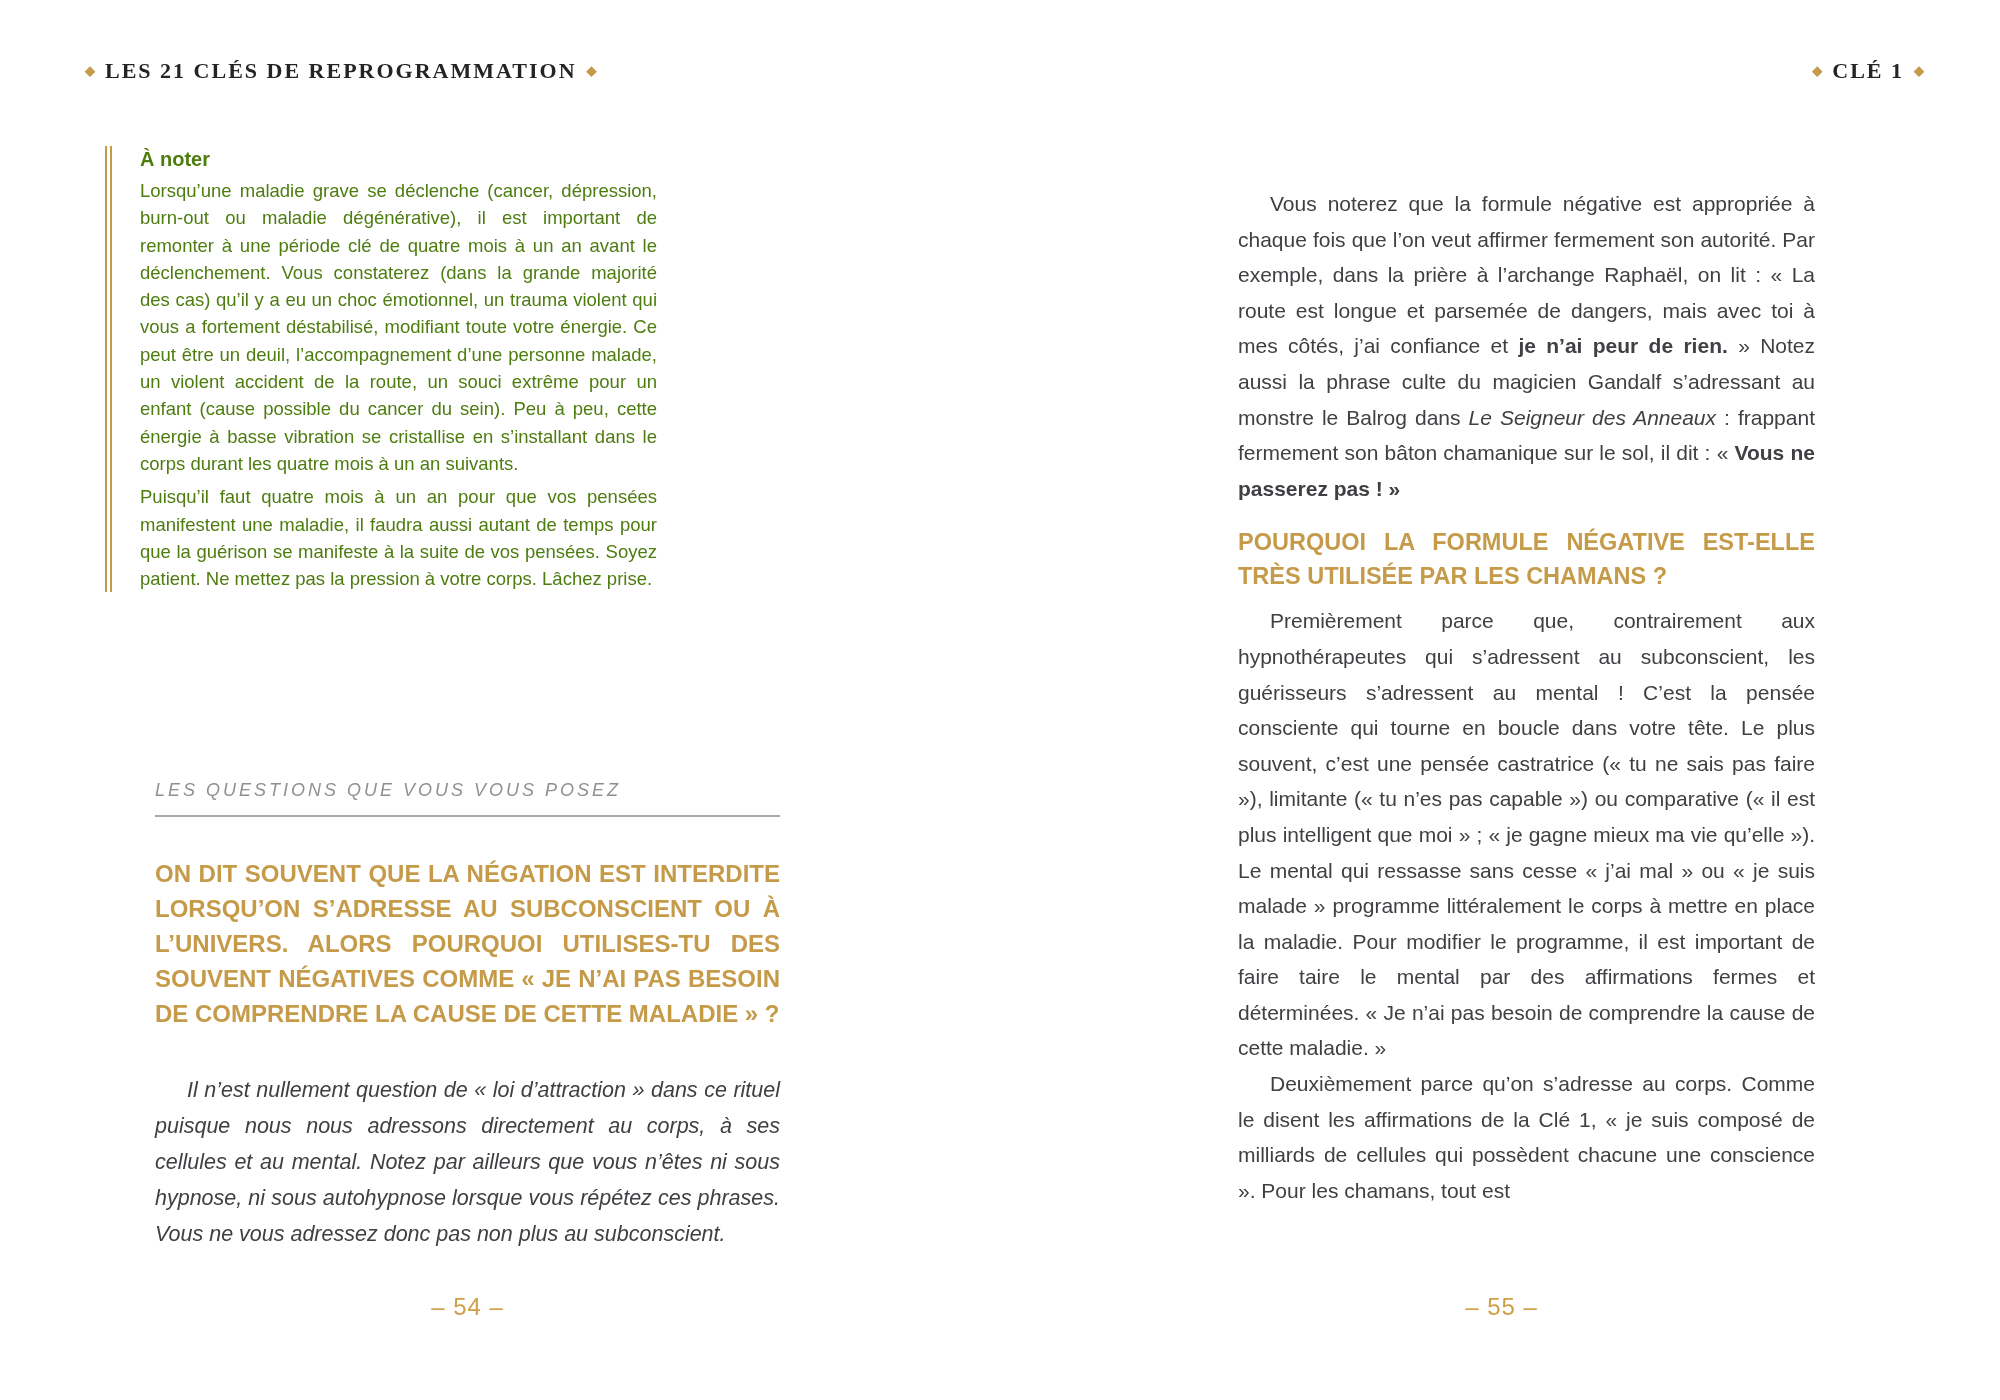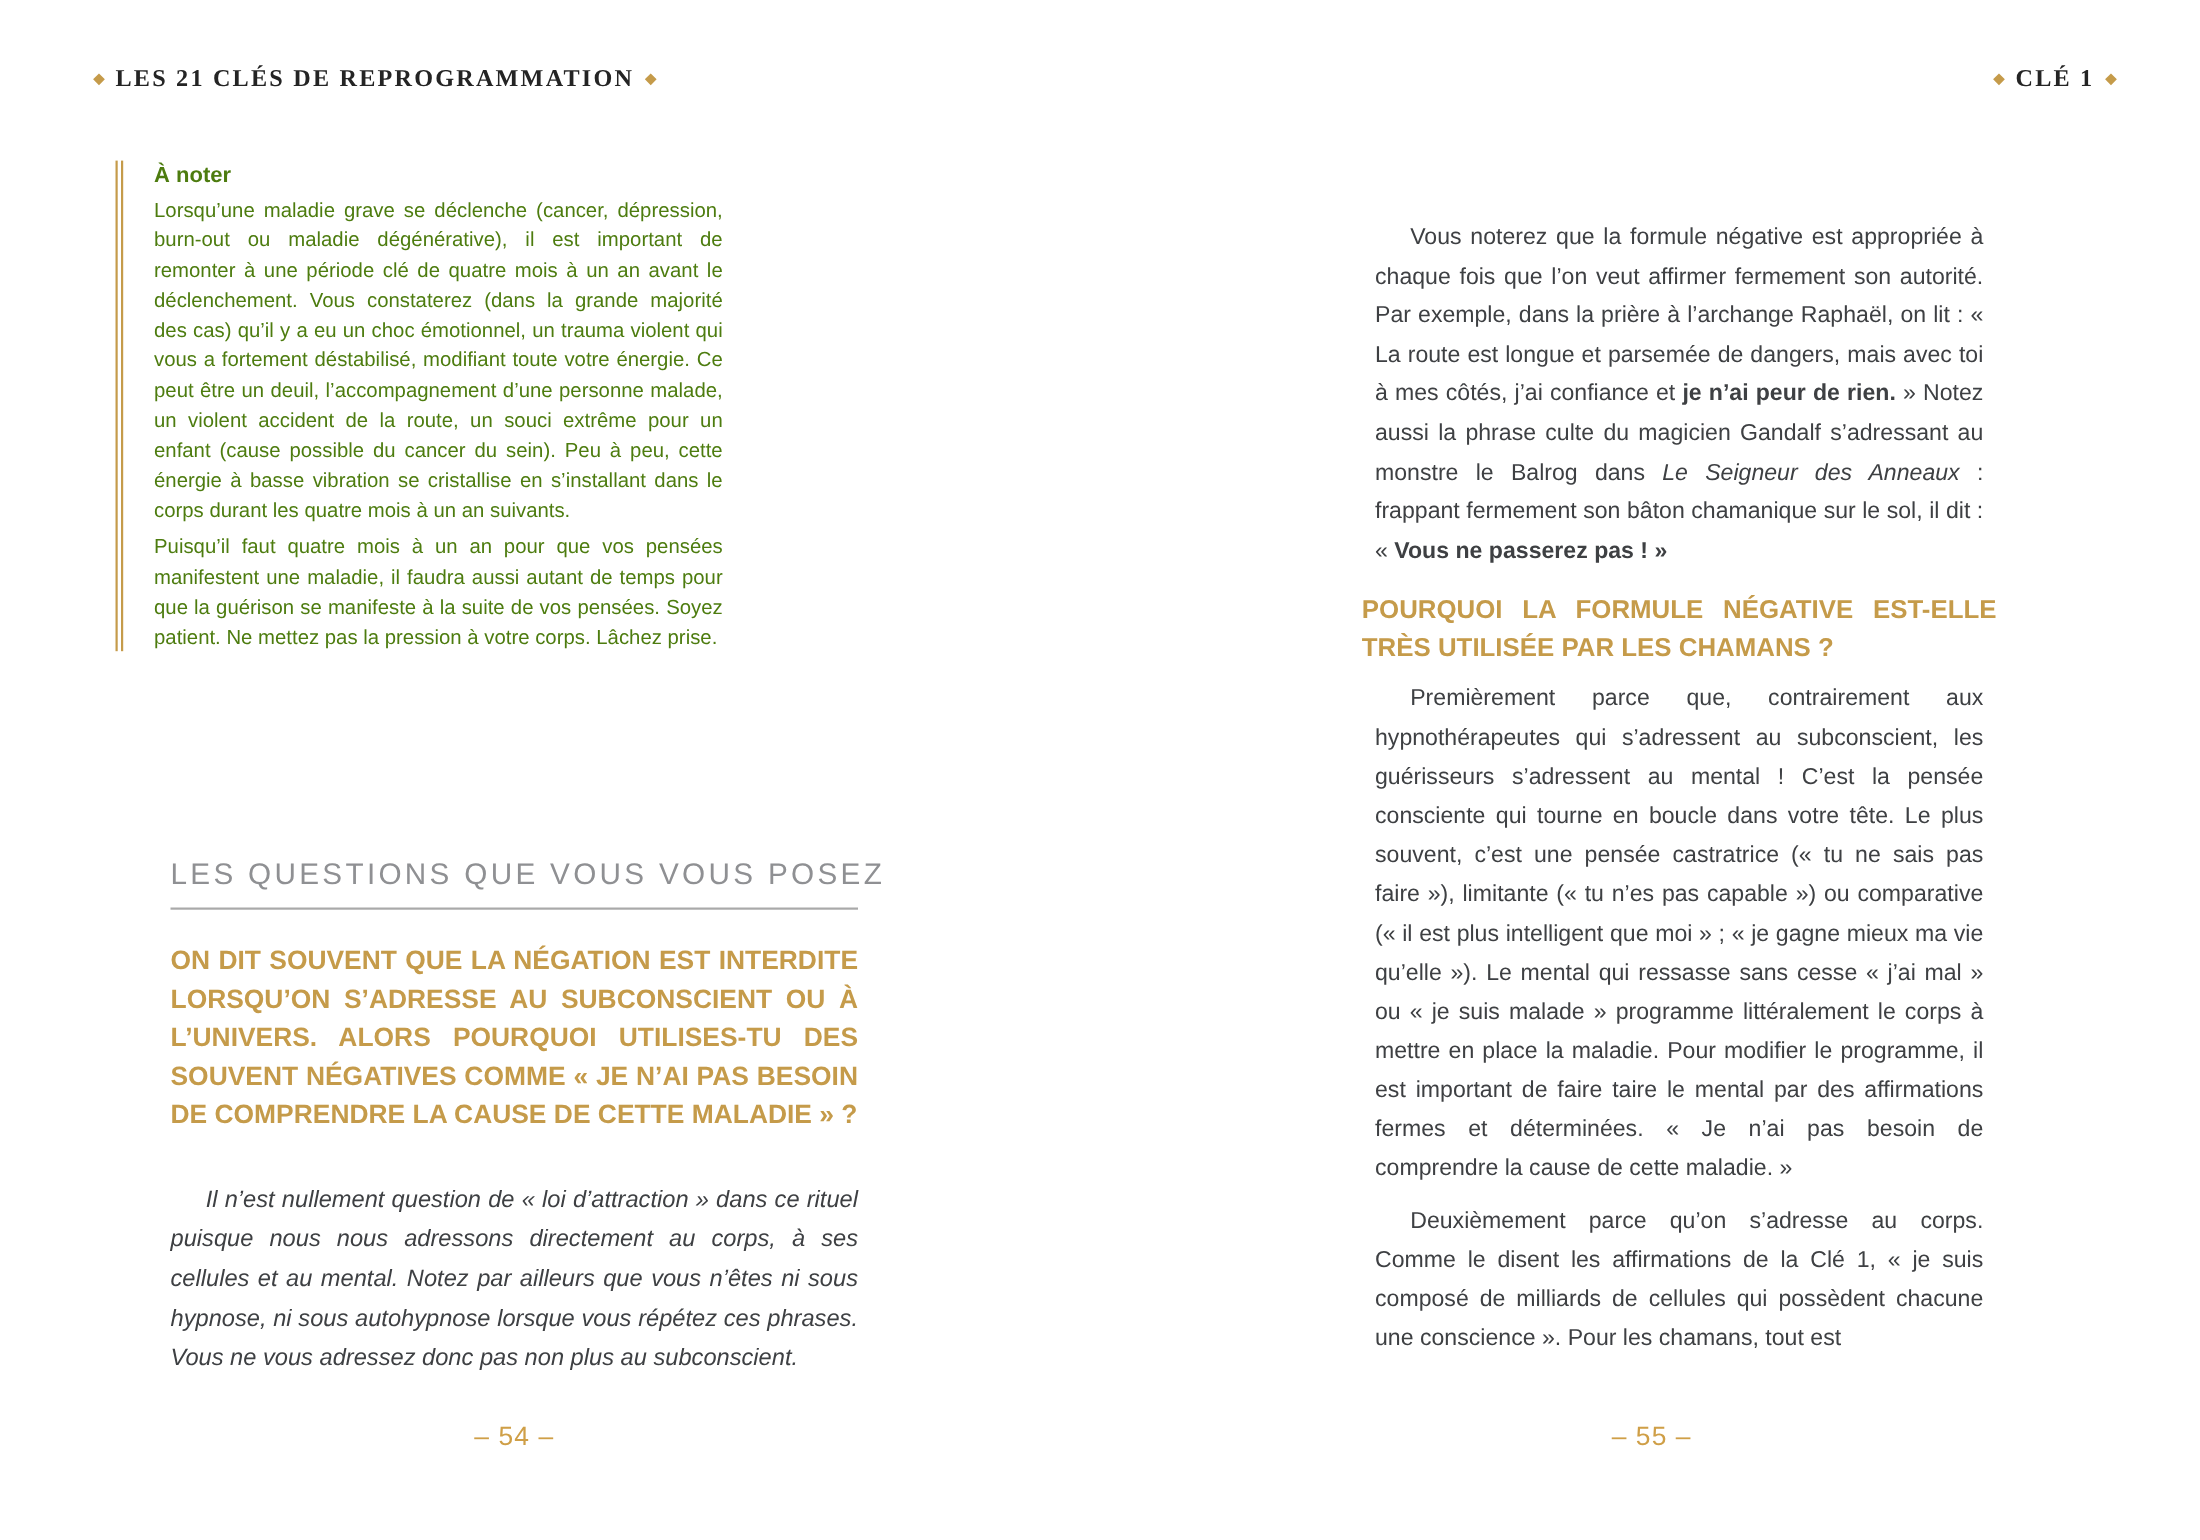--- a/index.html
+++ b/index.html
@@ -22,22 +22,22 @@
     position:absolute;left:105px;top:146px;width:552px;box-sizing:border-box;
     border-left:7px double var(--gold,#c59b4a);padding-left:28px;
     color:#4d7c0f;font-size:18.5px;line-height:27.3px;text-align:justify;
   }
   .note-title{font-weight:700;font-size:20px;line-height:26px;margin:0 0 5px 0;}
   .note p{margin:0;}
   .note p.p2{margin-top:6px;}
   
   .section-heading{
     position:absolute;left:155px;top:780px;width:625px;box-sizing:border-box;margin:0;
-    font-weight:400;font-size:27px;letter-spacing:3px;color:#8f9093;
-    border-bottom:2px solid #a9a9a9;padding-bottom:14px;white-space:nowrap;
+    font-weight:400;font-size:18px;letter-spacing:3px;color:#8f9093;
+    border-bottom:2px solid #a9a9a9;padding-bottom:14px;white-space:nowrap;font-style:italic;
   }
   .gold{color:var(--gold,#c59b4a);}
   .question{
     position:absolute;left:155px;top:856px;width:625px;margin:0;
     font-weight:700;font-size:24px;line-height:35px;text-align:justify;
   }
   .answer{
     position:absolute;left:155px;top:1072px;width:625px;margin:0;
     font-size:21.5px;line-height:36px;text-align:justify;text-indent:32px;color:#3e4043;font-style:italic;
   }
@@ -45,21 +45,21 @@
     position:absolute;top:1293px;text-align:center;
     color:#cf9f47;font-size:24px;letter-spacing:1px;
   }
   .pagenum.left-num{left:155px;width:625px;}
   .pagenum.right-num{left:1213px;width:577px;}
   
   .right-col{
     position:absolute;left:1238px;top:186px;width:577px;
     font-size:21px;line-height:35.6px;text-align:justify;color:#3e4043;
   }
-  .right-col p{margin:12px;}
+  .right-col p{margin:0;}
   .right-col p.indent{text-indent:32px;}
   .gold-heading{
     font-weight:700;font-size:23.5px;line-height:34px;margin:19px 0 10px 0;
     text-align:justify;color:var(--gold,#c59b4a);
   }
 </style>
 </head>
 <body>
 
 <div class="spread">

